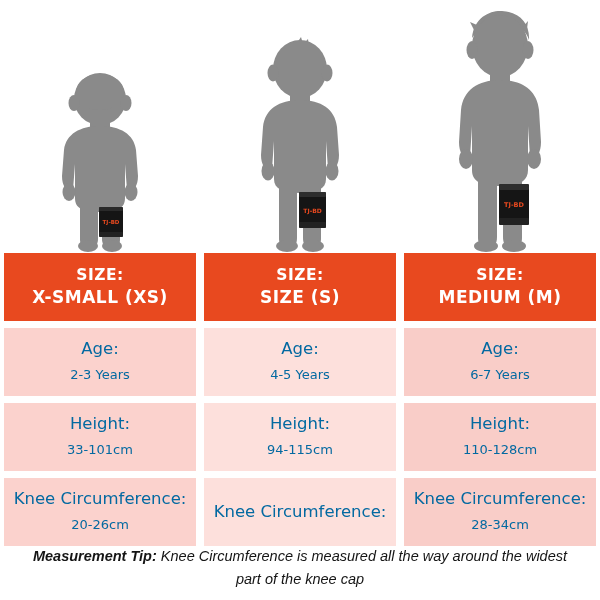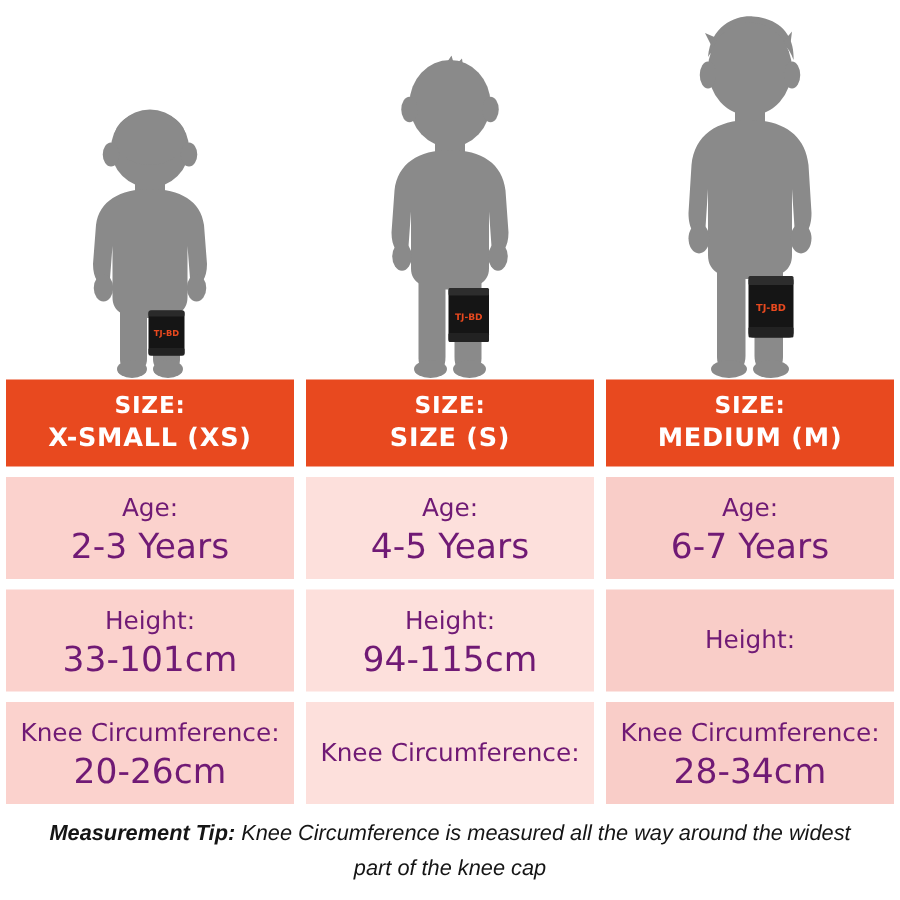--- a/index.html
+++ b/index.html
@@ -64,45 +64,45 @@
     display: flex;
     flex-direction: column;
     align-items: center;
     justify-content: center;
     text-align: center;
   }
 
   
   .head-row .tcell {
     background: #e8491f;
-    height: 58px;
+    height: 68px;
     color: #ffffff;
     font-family: "DejaVu Sans", sans-serif;
     font-weight: bold;
     letter-spacing: 0.5px;
   }
   .head-row .line1 {
     font-size: 15.5px;
     line-height: 20px;
   }
   .head-row .line2 {
     font-size: 17px;
     line-height: 24px;
   }
 
   
   .data-row .tcell {
     height: 68px;
-    color: #701a75;
+    color: #0369a1;
     font-family: "DejaVu Sans", sans-serif;
     font-size: 16.5px;
     line-height: 26px;
   }
   .data-row .tcell .label { font-size: 16.5px; }
-  .data-row .tcell .value { font-size: 23px; }
+  .data-row .tcell .value { font-size: 13px; }
 
   
   .data-row .tcell.tint-a { background: #fbd2cd; }
   .data-row .tcell.tint-b { background: #fde0dc; }
   .data-row .tcell.tint-c { background: #f9cdc8; }
 
   
   .tip {
     position: absolute;
     left: 0;
@@ -306,20 +306,21 @@
       <div class="tcell tint-a">
         <span class="label">Height:</span>
         <span class="value">33-101cm</span>
       </div>
       <div class="tcell tint-b">
         <span class="label">Height:</span>
         <span class="value">94-115cm</span>
       </div>
       <div class="tcell tint-c">
         <span class="label">Height:</span>
+        <span class="value">110-128cm</span>
       </div>
     </div>
 
     <div class="trow data-row">
       <div class="tcell tint-a">
         <span class="label">Knee Circumference:</span>
         <span class="value">20-26cm</span>
       </div>
       <div class="tcell tint-b">
         <span class="label">Knee Circumference:</span>

